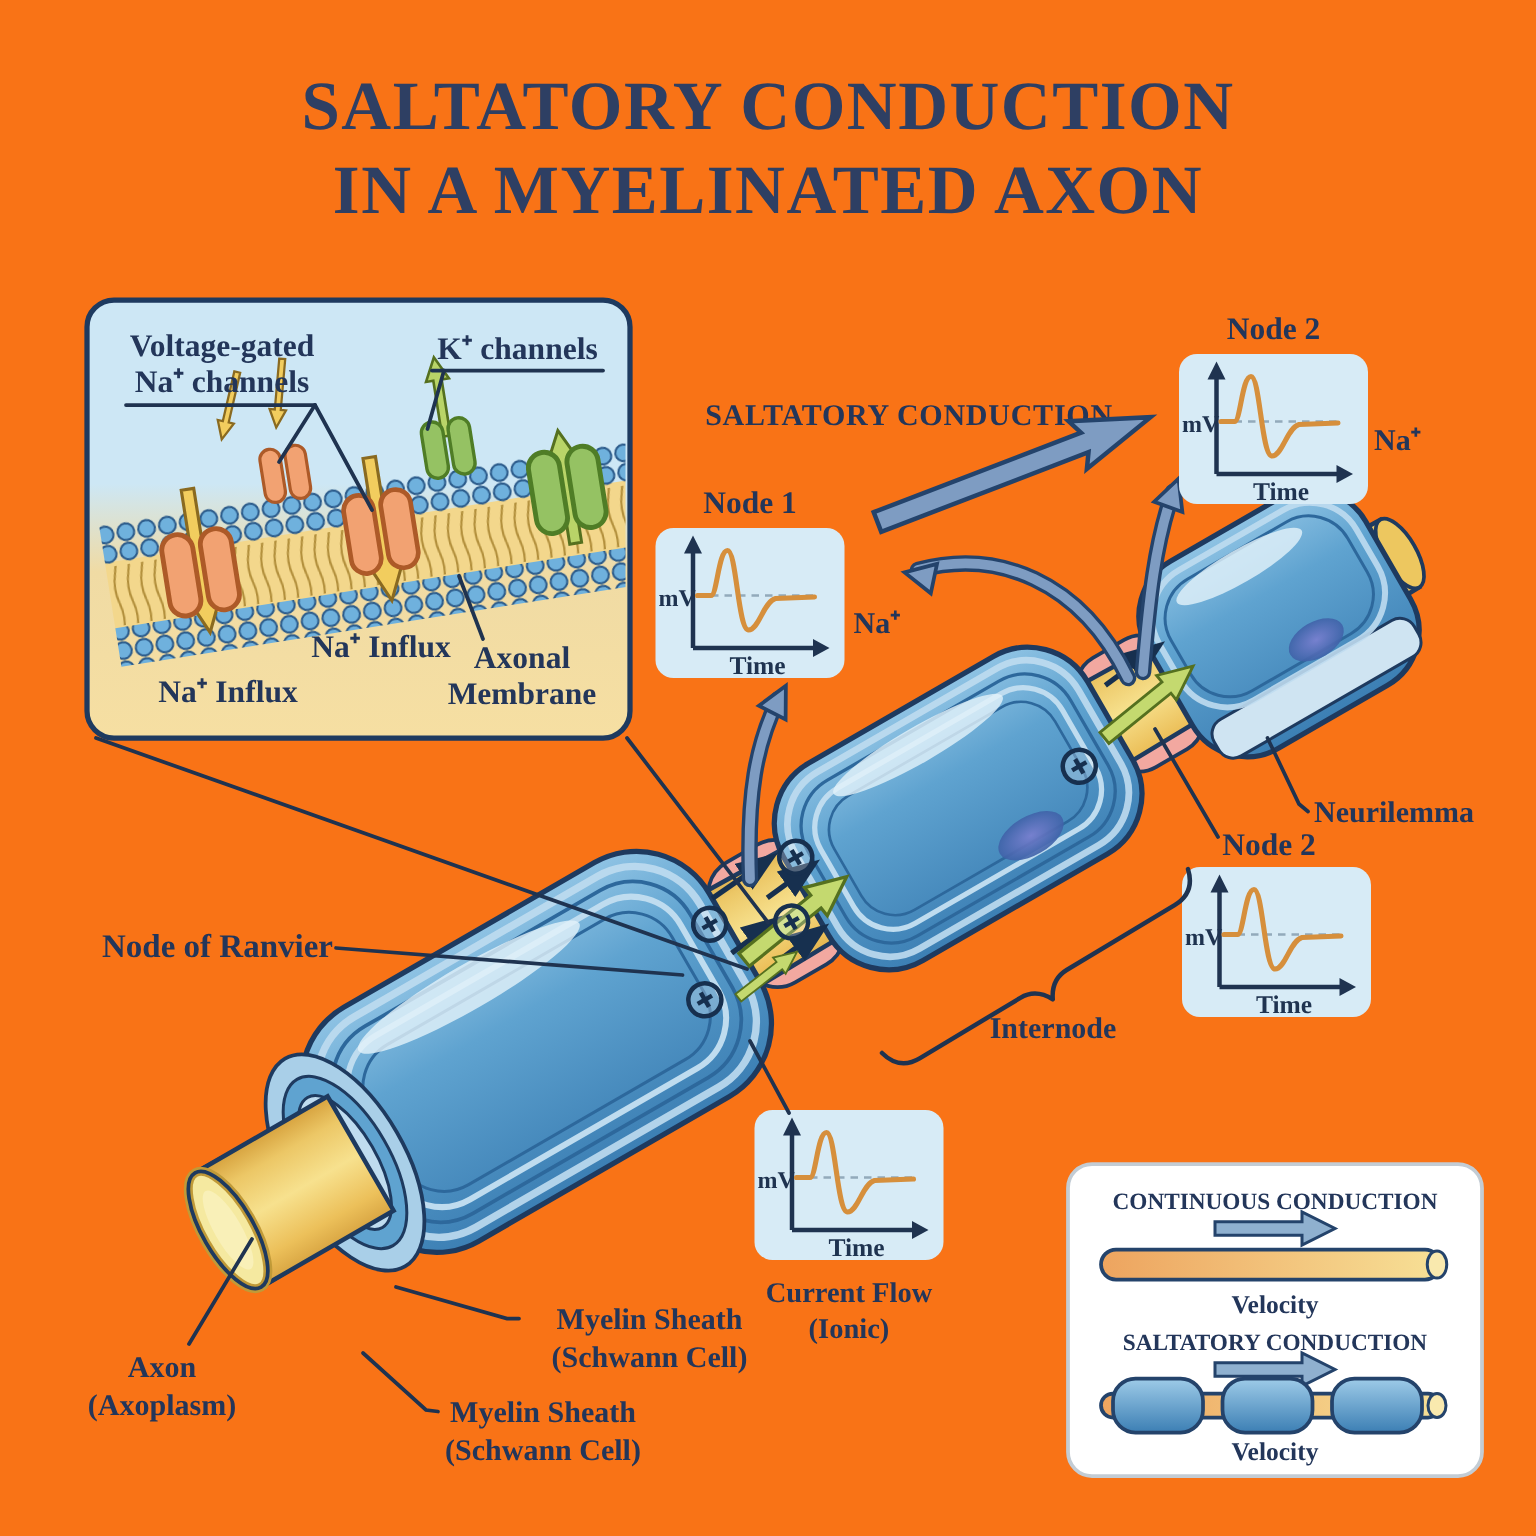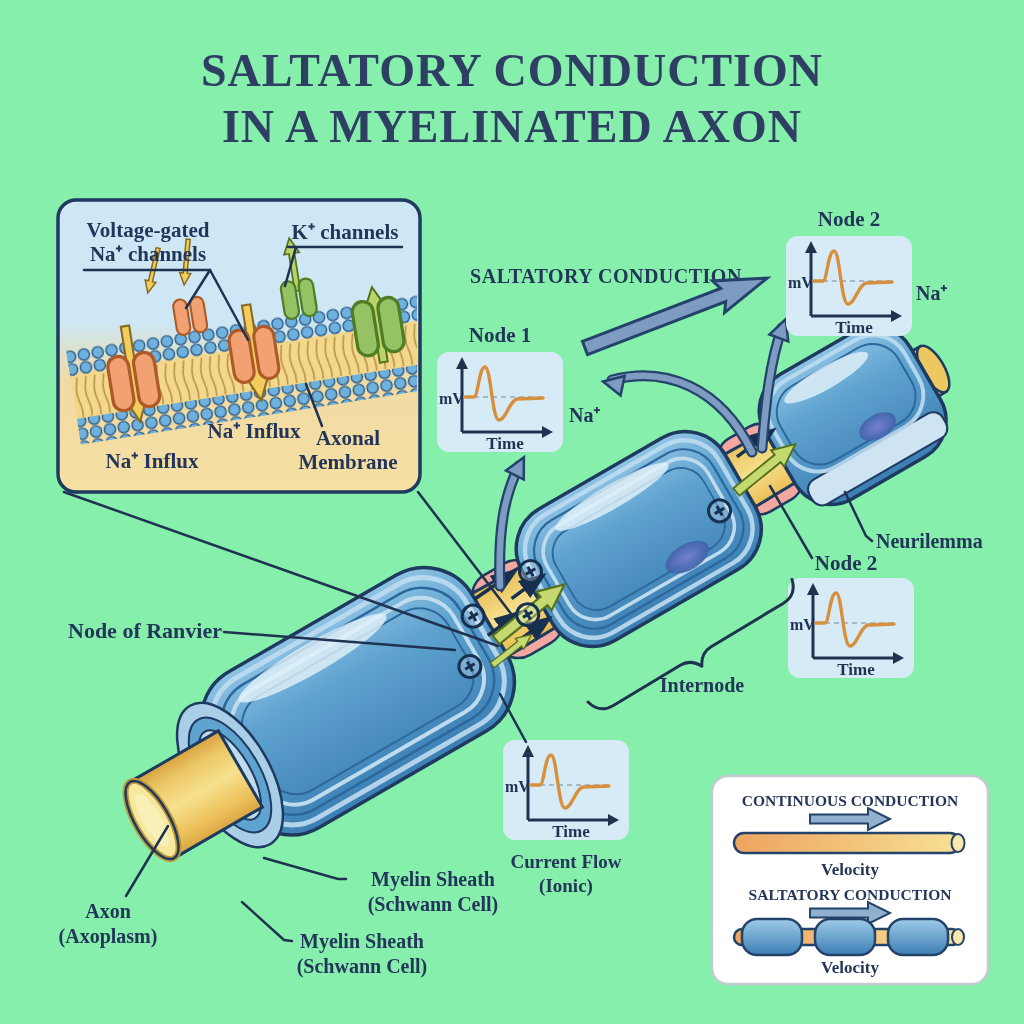--- a/index.html
+++ b/index.html
@@ -1,16 +1,16 @@
 <!DOCTYPE html>
 <html><head>
 <meta charset="utf-8">
 <style>
   html,body{margin:0;padding:0;background:#ffffff;}
-  .stage{width:1024px;height:1024px;position:relative;background:#86efac;}
+  .stage{width:1024px;height:1024px;position:relative;background:#f97316;}
   svg{display:block;}
   text{font-family:"Liberation Serif",serif;font-weight:bold;fill:#23365a;}
   .title-text{fill:#2e3f63;letter-spacing:1px;}
   .axis-lbl{fill:#1f3350;}
   .leader{stroke:#1f3350;stroke-width:2.5;fill:none;stroke-linecap:round;}
 </style>
 </head>
 <body>
 
 <div class="stage">

